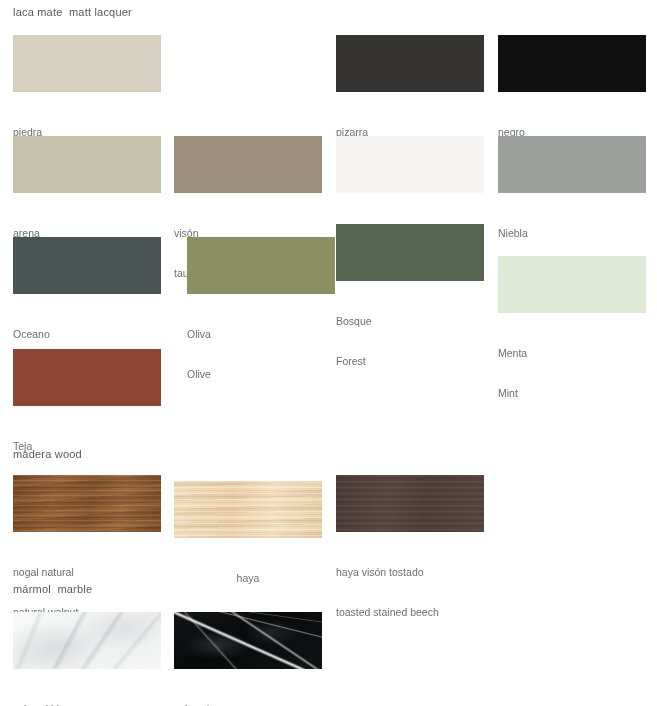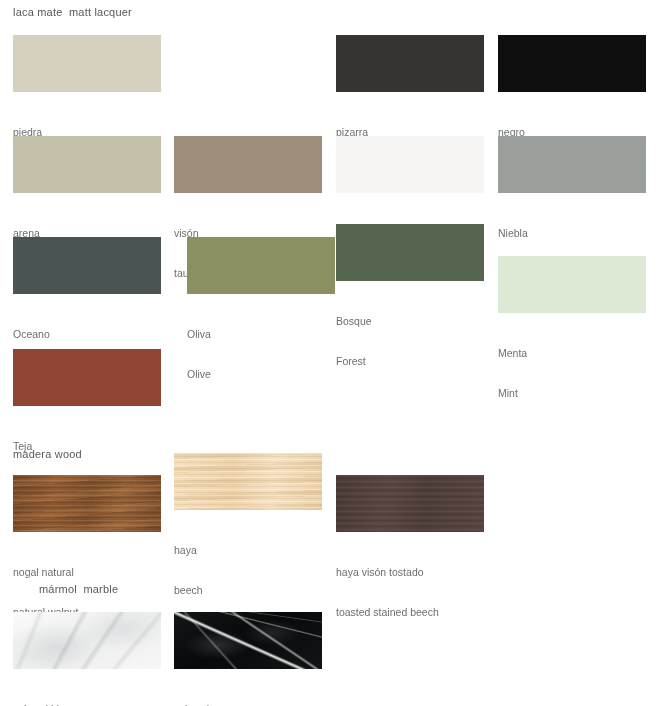--- a/index.html
+++ b/index.html
@@ -202,36 +202,36 @@
 
   <div class="section-title" style="left:13px; top:448px;">madera wood</div>
 
   <div class="swatch-cell" style="left:13px; top:475px;">
     <span class="swatch tex-walnut"></span>
     <div class="label">
       <div>nogal natural</div>
       <div class="en">natural walnut</div>
     </div>
   </div>
-  <div class="swatch-cell" style="left:174px; top:453px;">
+  <div class="swatch-cell" style="left:174px; top:481px;text-align:center;">
     <span class="swatch tex-beech"></span>
     <div class="label">
       <div>haya</div>
       <div class="en">beech</div>
     </div>
   </div>
   <div class="swatch-cell" style="left:336px; top:475px;">
     <span class="swatch tex-stained-beech"></span>
     <div class="label">
       <div>haya visón tostado</div>
       <div class="en">toasted stained beech</div>
     </div>
   </div>
 
-  <div class="section-title" style="left:13px; top:583px;margin-left:26px;">mármol  marble</div>
+  <div class="section-title" style="left:13px; top:583px;">mármol  marble</div>
 
   <div class="swatch-cell" style="left:13px; top:612px;">
     <span class="swatch tex-white-marble"></span>
     <div class="label">
       <div>mármol blanco</div>
       
     </div>
   </div>
   <div class="swatch-cell" style="left:174px; top:612px;">
     <span class="swatch tex-black-marble"></span>

